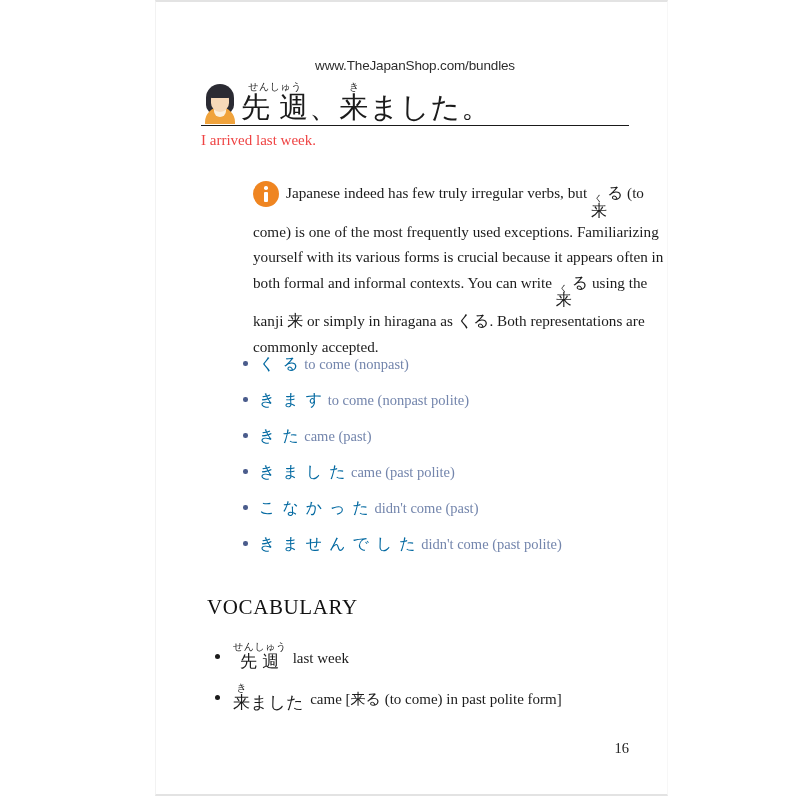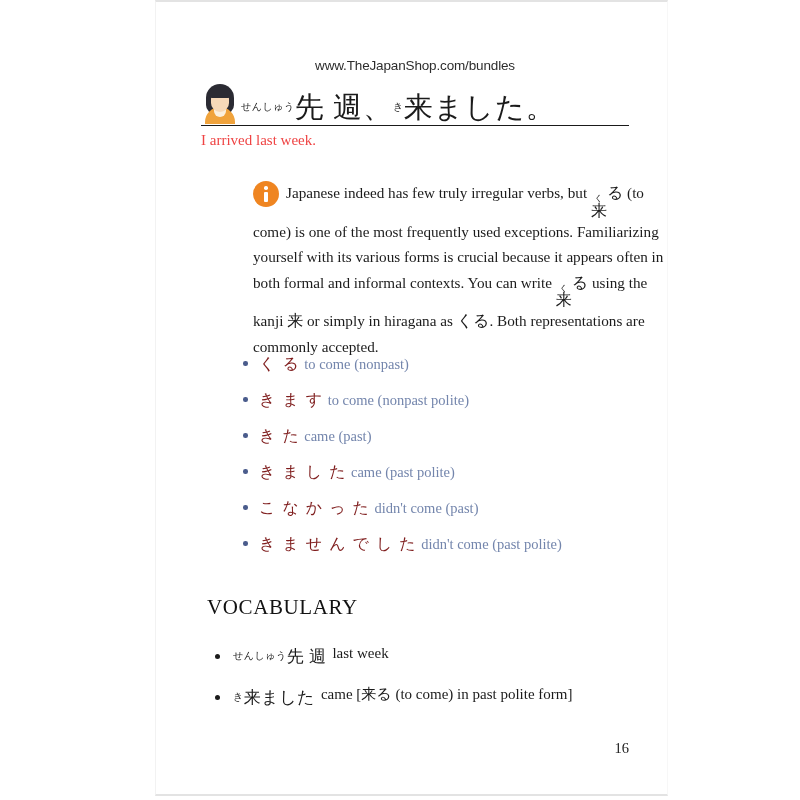--- a/index.html
+++ b/index.html
@@ -114,21 +114,21 @@
     left: 8px;
     bottom: 26px;
     width: 22px;
     height: 11px;
     background: #2b2b33;
     border-radius: 11px 11px 4px 4px;
   }
 
   .ruby-wrap {
     display: inline-flex;
-    flex-direction: row;
+    flex-direction: column;
     align-items: center;
     justify-content: flex-end;
     line-height: 1;
   }
   .ruby-top {
     font-size: 10px;
     color: #1a1a1a;
     letter-spacing: 0.5px;
     margin-bottom: 1px;
     white-space: nowrap;
@@ -242,21 +242,21 @@
     left: 42px;
     top: 7px;
     width: 4.5px;
     height: 4.5px;
     border-radius: 50%;
     background: #4a5c8c;
   }
   .conj-jp {
     font-size: 16px;
     letter-spacing: 1.5px;
-    color: #7f1d1d;
+    color: #0369a1;
   }
   .conj-en {
     font-size: 14.5px;
     color: #7385ac;
     margin-left: 4px;
   }
 
   
   .vocab-heading {
     position: absolute;

